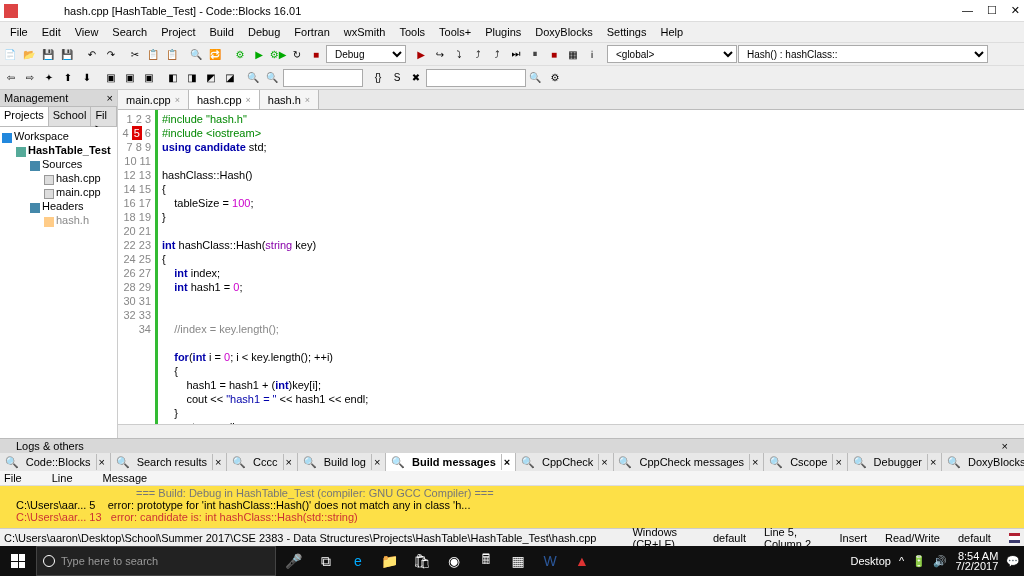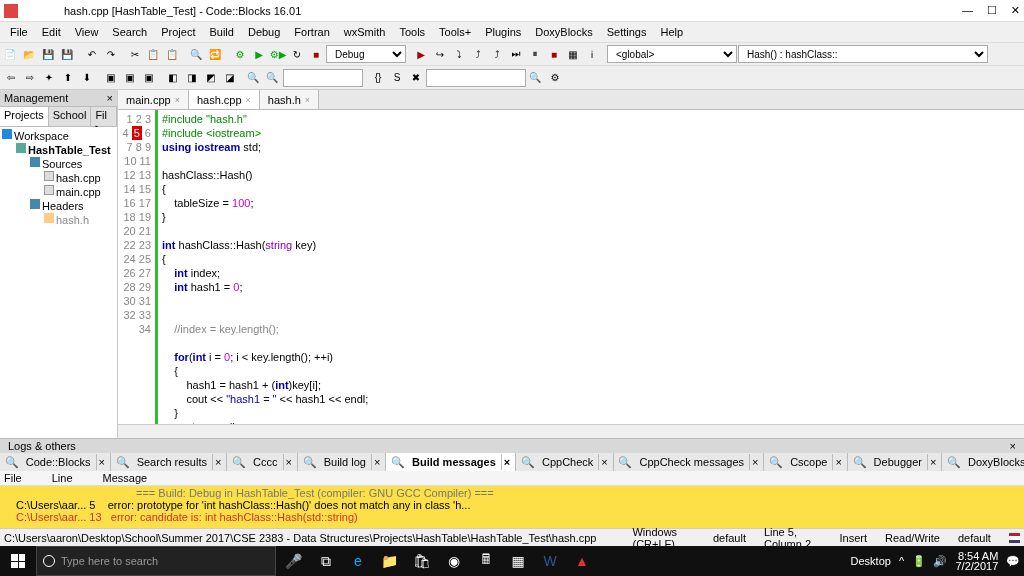--- a/index.html
+++ b/index.html
@@ -15,21 +15,21 @@
 .tbtn { width:18px; height:18px; display:inline-flex; align-items:center; justify-content:center; font-size:10px; }
 .tsep { width:4px; }
 .tsel { height:18px; font-size:10px; border:1px solid #aaa; background:#fff; padding:0 4px; }
 .main { flex:1; display:flex; overflow:hidden; }
 .mgmt { width:118px; background:#f0f0f0; border-right:1px solid #ccc; display:flex; flex-direction:column; }
 .mgmt-title { background:#d8d8d8; padding:2px 4px; font-size:10px; border-bottom:1px solid #bbb; display:flex; justify-content:space-between; }
 .mgmt-tabs { height:20px; background:#e8e8e8; display:flex; font-size:10px; border-bottom:1px solid #bbb; }
 .mgmt-tabs span { padding:2px 4px; border-right:1px solid #bbb; background:#fff; }
 .mgmt-tabs span.inact { background:#e0e0e0; }
 .tree { flex:1; background:#fff; padding:2px; font-size:10px; line-height:14px; }
-.tree .node { display:flex; align-items:flex-start; gap:2px; }
+.tree .node { display:flex; align-items:flex-end; gap:2px; }
 .tree .ind1 { padding-left:14px; }
 .tree .ind2 { padding-left:28px; }
 .tree .ind3 { padding-left:42px; }
 .ticon { width:10px; height:10px; display:inline-block; background:#5a9; }
 .ticon.fl { background:#ddd; border:1px solid #999; }
 .ticon.hd { background:#fc8; }
 .ticon.ws { background:#28d; }
 .editor { flex:1; display:flex; flex-direction:column; background:#fff; }
 .edtabs { height:20px; background:#e8e8e8; display:flex; border-bottom:1px solid #bbb; }
 .edtab { padding:2px 8px; font-size:10px; border-right:1px solid #bbb; background:#f5f5f5; display:flex; align-items:center; gap:4px; }
@@ -40,21 +40,21 @@
 .gutter .cur { background:#d00; color:#fff; display:inline-block; padding:0 2px; }
 .code { flex:1; padding:2px 4px; white-space:pre; line-height:14px; color:#000; overflow:auto; }
 .kw { color:#00a; font-weight:bold; }
 .pp { color:#080; }
 .st { color:#00a; }
 .cm { color:#888; }
 .nm { color:#c0c; }
 .ty { color:#80a;text-align:center; }
 .scroll { height:14px; background:#f0f0f0; border-top:1px solid #ccc; }
 .logs { height:90px; background:#efefef; display:flex; flex-direction:column; border-top:1px solid #bbb; }
-.logs-title { background:#d8d8d8; padding:1px 8px; font-size:10px; display:flex; justify-content:space-between; }
+.logs-title { background:#d8d8d8; padding:1px 16px; font-size:10px; display:flex; justify-content:space-between; }
 .logs-tabs { height:18px; background:#e8e8e8; display:flex; font-size:9px; overflow:hidden; }
 .logs-tabs span { padding:2px 5px; border-right:1px solid #bbb; display:flex; align-items:center; gap:2px; white-space:nowrap; }
 .logs-tabs span.active { background:#fff; font-weight:bold; }
 .logs-hdr { background:#f5f5f5; padding:1px 4px; font-size:9px; display:flex; gap:30px; border-bottom:1px solid #ddd; }
 .logs-body { flex:1; background:#fde047; font-family:Consolas,monospace; font-size:9px; padding:1px 16px; line-height:12px; overflow:hidden; }
 .logs-body .gray { color:#777; }
 .logs-body .red { color:#c33; }
 .statusbar { height:18px; background:#f0f0f0; display:flex; align-items:center; font-size:10px; border-top:1px solid #ccc; padding:0 4px; gap:18px; }
 .statusbar .path { flex:0 0 auto; }
 .statusbar .spacer { flex:1; }
@@ -255,21 +255,21 @@
 28
 29
 30
 31
 32
 33
 34
 </div>
       <div class="code"><span class="pp">#include</span> <span class="pp">"hash.h"</span>
 <span class="pp">#include</span> <span class="pp">&lt;iostream&gt;</span>
-<span class="kw">using</span> <span class="kw">iostream</span> std;
+<span class="kw">using</span> <span class="kw">candidate</span> std;
 
 hashClass::Hash()
 {
     tableSize = <span class="nm">100</span>;
 }
 
 <span class="kw">int</span> hashClass::Hash(<span class="ty">string</span> key)
 {
     <span class="kw">int</span> index;
     <span class="kw">int</span> hash1 = <span class="nm">0</span>;

